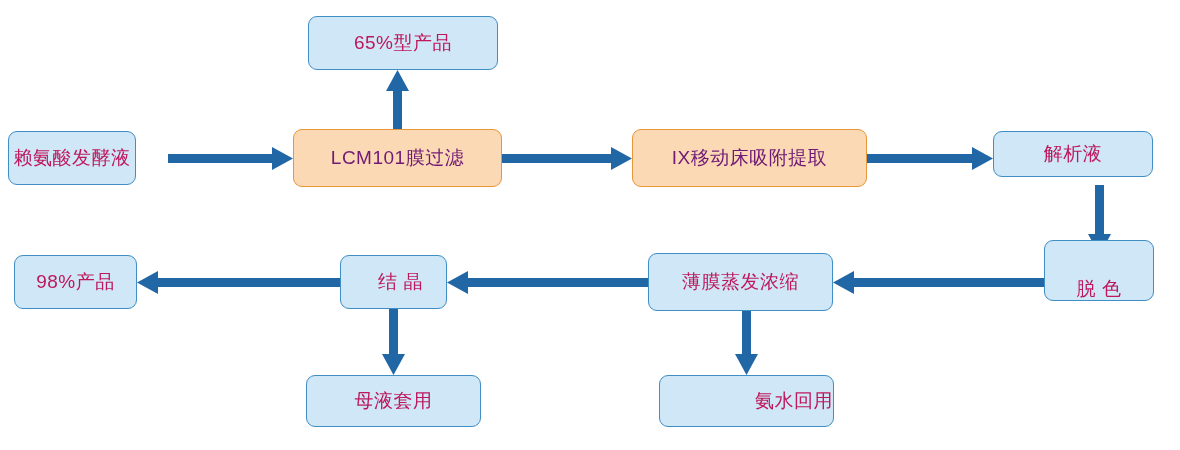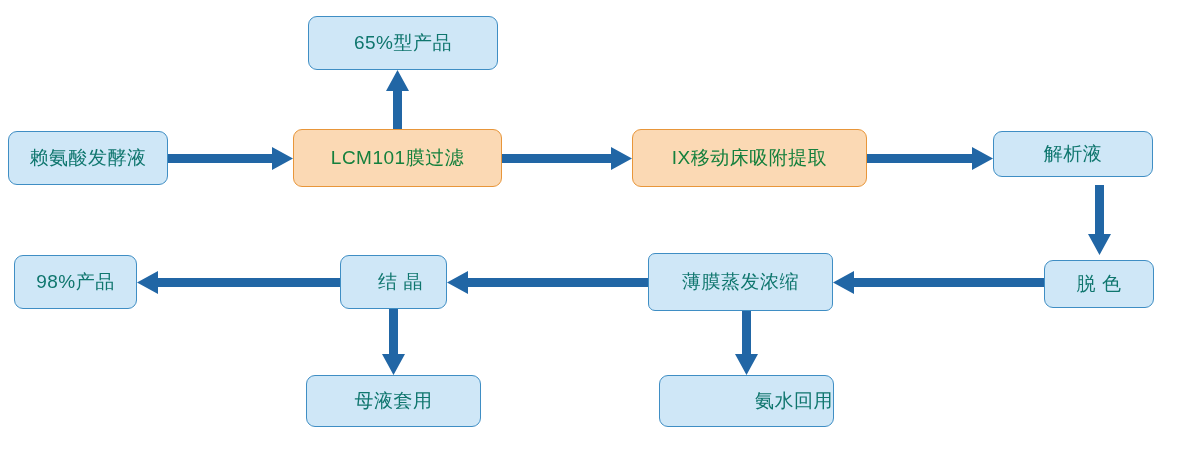--- a/index.html
+++ b/index.html
@@ -26,26 +26,26 @@
     border-radius: 9px;
     font-size: 19px;
     line-height: 1.1;
     letter-spacing: 0.5px;
     white-space: nowrap;
     text-align: center;
   }
   .node.blue {
     background: #cfe7f7;
     border: 1.6px solid #3f8ec4;
-    color: #0f766e;
+    color: #be185d;
   }
   .node.orange {
     background: #fbd9b4;
     border: 1.6px solid #e8963a;
-    color: #15803d;
+    color: #701a75;
   }
   .node .label {
     display: block;
     pointer-events: none;
   }
   
   .arrow {
     position: absolute;
   }
   .arrow svg {
@@ -109,36 +109,36 @@
       <div class="arrow" style="left: 137px; top: 270.5px; width: 203px; height: 23px;">
         <svg width="203" height="23" viewBox="0 0 203 23">
           <path d="M203,7 L21,7 L21,0 L0,11.5 L21,23 L21,16 L203,16 Z" fill="#2166a5" class="arrow-fill"></path>
         </svg>
       </div>
     </div>
   <div id="node-layer">
       <div class="node blue" style="left: 308px; top: 16px; width: 190px; height: 54px;">
         <span class="label">65%型产品</span>
       </div>
-      <div class="node blue" style="left: 8px; top: 131px; width: 160px; height: 54px;">
+      <div class="node blue" style="left: 8px; top: 131px; width: 128px; height: 54px;">
         <span class="label">赖氨酸发酵液</span>
       </div>
       <div class="node orange" style="left: 293px; top: 129px; width: 209px; height: 58px;">
         <span class="label">LCM101膜过滤</span>
       </div>
       <div class="node orange" style="left: 632px; top: 129px; width: 235px; height: 58px; text-align: center;">
         <span class="label">IX移动床吸附提取</span>
       </div>
       <div class="node blue" style="left: 993px; top: 131px; width: 160px; height: 46px;">
         <span class="label">解析液</span>
       </div>
-      <div class="node blue" style="left: 1044px; top: 260px; width: 110px; height: 48px;">
+      <div class="node blue" style="left: 1044px; top: 240px; width: 110px; height: 61px; align-items: flex-end;">
         <span class="label">脱  色</span>
       </div>
-      <div class="node blue" style="left: 648px; top: 253px; width: 185px; height: 58px; border-radius: 7px;">
+      <div class="node blue" style="left: 648px; top: 253px; width: 185px; height: 58px;">
         <span class="label">薄膜蒸发浓缩</span>
       </div>
       <div class="node blue" style="left: 340px; top: 255px; width: 107px; height: 54px; padding-left: 14px;">
         <span class="label">结  晶</span>
       </div>
       <div class="node blue" style="left: 14px; top: 255px; width: 123px; height: 54px;">
         <span class="label">98%产品</span>
       </div>
       <div class="node blue" style="left: 306px; top: 375px; width: 175px; height: 52px;">
         <span class="label">母液套用</span>

